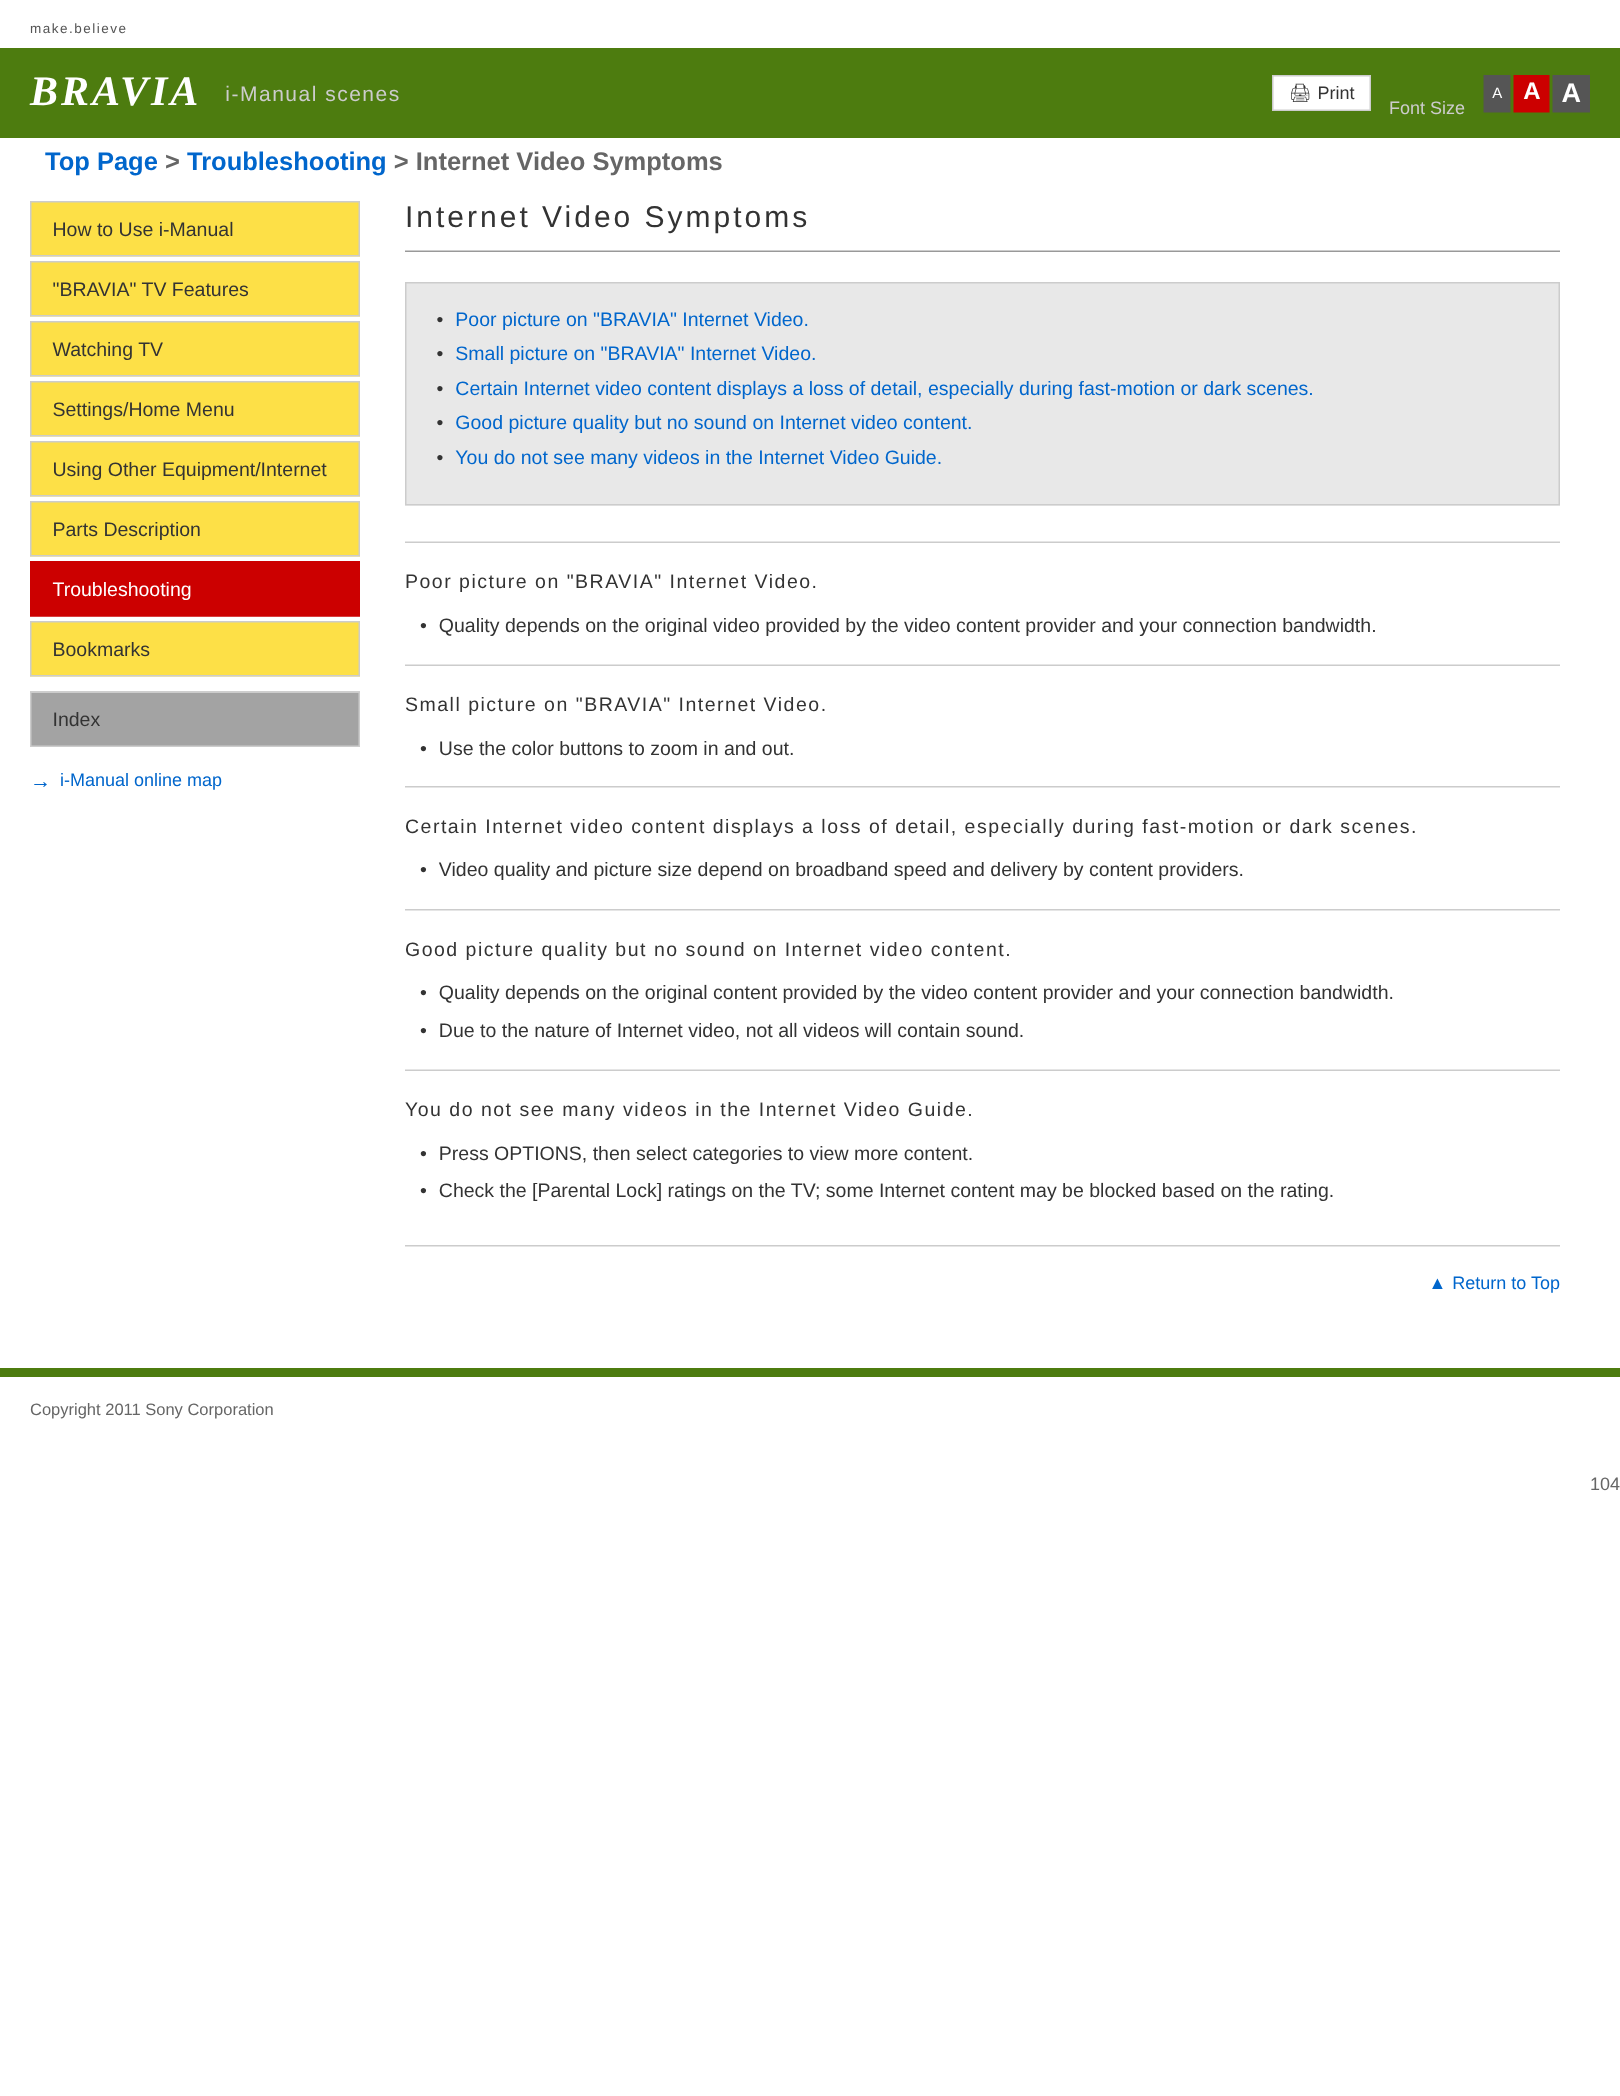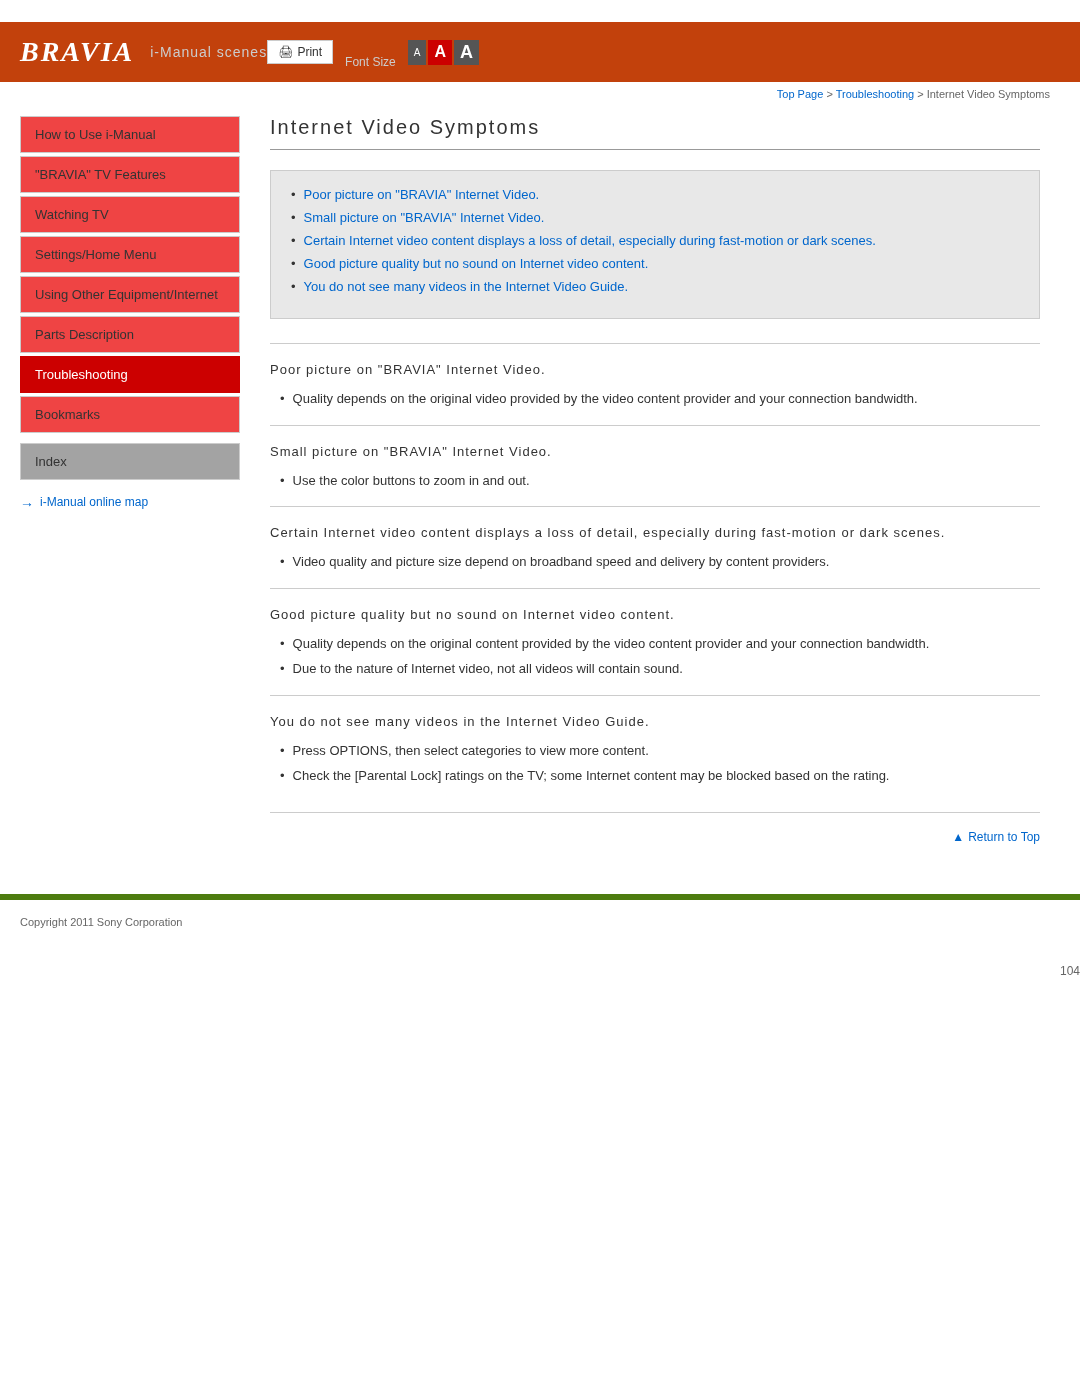--- a/index.html
+++ b/index.html
@@ -7,24 +7,25 @@
       font-family: Arial, sans-serif;
       background: #fff;
       color: #333;
       font-size: 13px;
       width: 1080px;
       min-height: 1397px;
     }
 
     
     .top-bar {
-      background: #c2410c;
+      background: #4d7c0f;
       height: 60px;
       display: flex;
       align-items: center;
+      justify-content: space-between;
       padding: 0 20px;
     }
     .bravia-logo {
       display: flex;
       align-items: center;
       gap: 16px;
     }
     .bravia-text {
       font-size: 28px;
       font-weight: 900;
@@ -91,24 +92,25 @@
       font-family: Arial Black, Arial, sans-serif;
     }
     .sony-tagline {
       font-size: 9px;
       color: #555;
       letter-spacing: 1px;
     }
 
     
     .breadcrumb {
-      text-align: right;
+      text-align: left;
       padding: 6px 30px;
-      font-size: 11px;
-      color: #333;
+      font-size: 17px;
+      color: #333;
+      font-weight: bold;
     }
     .breadcrumb a {
       color: #0066cc;
       text-decoration: none;
     }
     .breadcrumb span {
       color: #666;
     }
 
     
@@ -123,21 +125,21 @@
       width: 220px;
       flex-shrink: 0;
     }
     .sidebar-item {
       border: 1px solid #ccc;
       padding: 10px 14px;
       margin-bottom: 3px;
       cursor: pointer;
       font-size: 13px;
       color: #333;
-      background: #ef4444;
+      background: #fde047;
     }
     .sidebar-item.active {
       background: #c00;
       color: #fff;
       border-color: #c00;
     }
     .sidebar-index {
       border: 1px solid #ccc;
       padding: 10px 14px;
       margin-top: 10px;
@@ -266,20 +268,21 @@
       text-align: right;
       font-size: 12px;
       color: #666;
       padding: 20px 0;
     }
   </style>
 </head>
 <body>
 
 <div class="sony-area">
+  <div class="sony-tagline">make.believe</div>
 </div>
 
 <div class="top-bar">
   <div class="bravia-logo">
     <div class="bravia-text">BRAVIA</div>
     <div class="bravia-subtitle">i-Manual scenes</div>
   </div>
   <div class="header-right">
     <button class="print-btn">
       <span>🖨</span>

